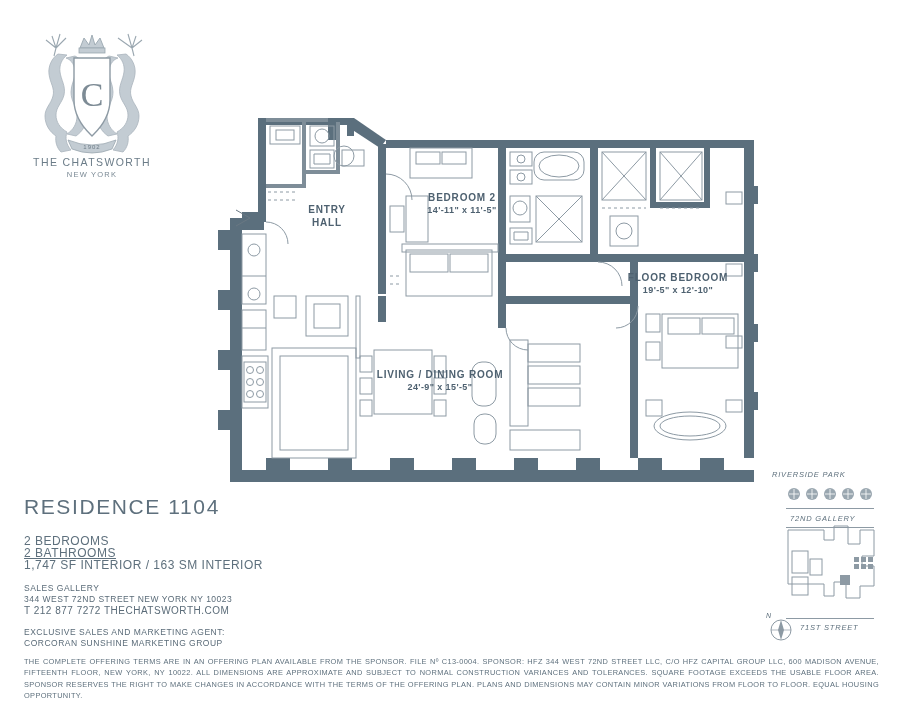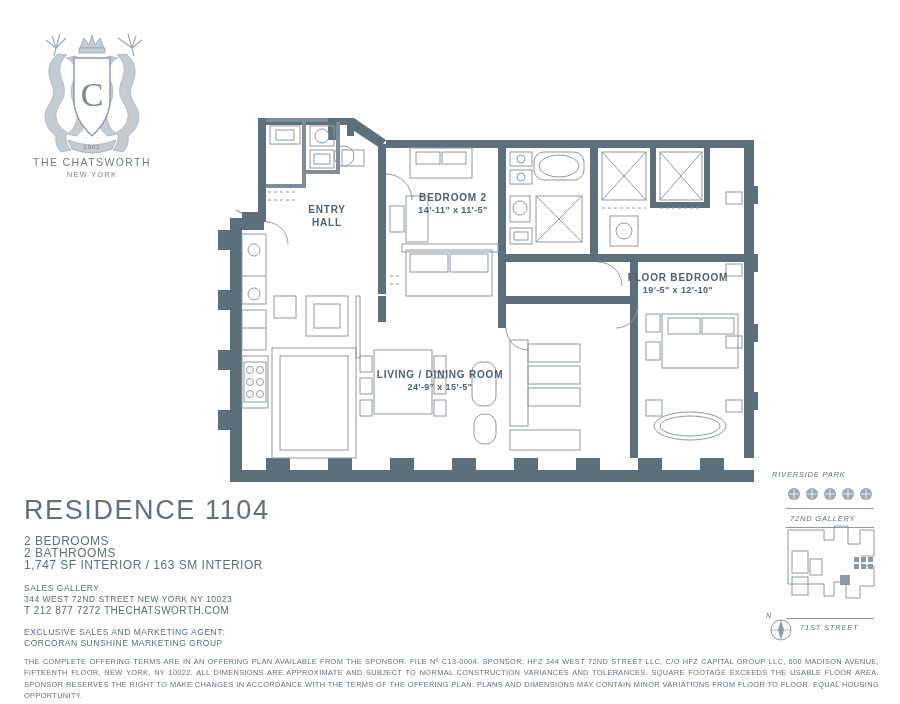--- a/index.html
+++ b/index.html
@@ -75,33 +75,33 @@
     font-size: 9px;
     font-weight: bold;
     letter-spacing: 0.4px;
   }
 
   
   #residence-title {
     position: absolute;
     left: 24px;
     top: 495px;
-    font-size: 27px;
+    font-size: 21px;
     letter-spacing: 1.6px;
     color: #5e707d;
   }
   .info-line {
     position: absolute;
     left: 24px;
     font-size: 12px;
     letter-spacing: 0.5px;
     color: #5e707d;
   }
   #info-bedrooms   { top: 534px; }
-  #info-bathrooms  { top: 546px; }
+  #info-bathrooms  { top: 546px; text-decoration: underline; }
   #info-area       { top: 558px; }
 
   #sales-gallery-title { position:absolute; left:24px; top:583px; font-size:8.5px; letter-spacing:0.5px; }
   #sales-gallery-addr  { position:absolute; left:24px; top:594px; font-size:8.5px; letter-spacing:0.5px; }
   #sales-gallery-phone { position:absolute; left:24px; top:605px; font-size:10px; letter-spacing:0.5px; }
 
   #agent-title { position:absolute; left:24px; top:627px; font-size:8.5px; letter-spacing:0.5px; }
   #agent-name  { position:absolute; left:24px; top:638px; font-size:8.5px; letter-spacing:0.5px; }
 
   #legal {
@@ -399,21 +399,21 @@
         <rect x="516" y="300" width="16" height="12"></rect>
       </g>
     </svg>
 
     
     <div class="room-label" style="left:72px; top:104px; width:90px;">
       <span class="name">ENTRY</span>
       <span class="name">HALL</span>
     </div>
 
-    <div class="room-label" style="left:173px; top:92px; width:140px;">
+    <div class="room-label" style="left:182px; top:92px; width:140px;">
       <span class="name">BEDROOM 2</span>
       <span class="dims">14'-11" x 11'-5"</span>
     </div>
 
     <div class="room-label" style="left:378px; top:172px; width:180px;">
       <span class="name">FLOOR BEDROOM</span>
       <span class="dims">19'-5" x 12'-10"</span>
     </div>
 
     <div class="room-label" style="left:120px; top:228px; width:220px;margin-top:41px;">

